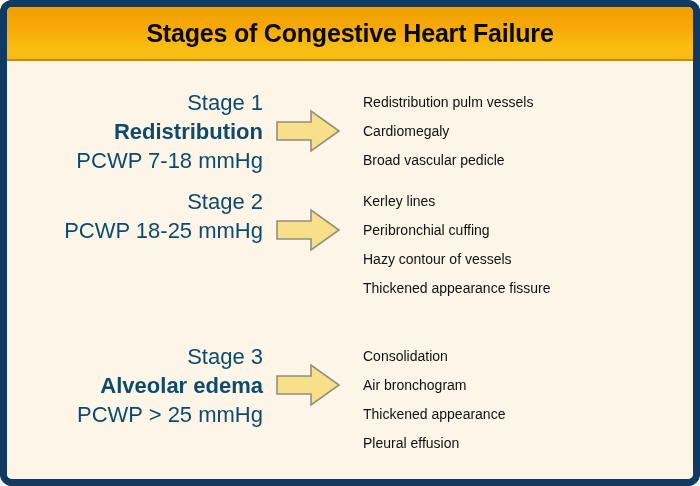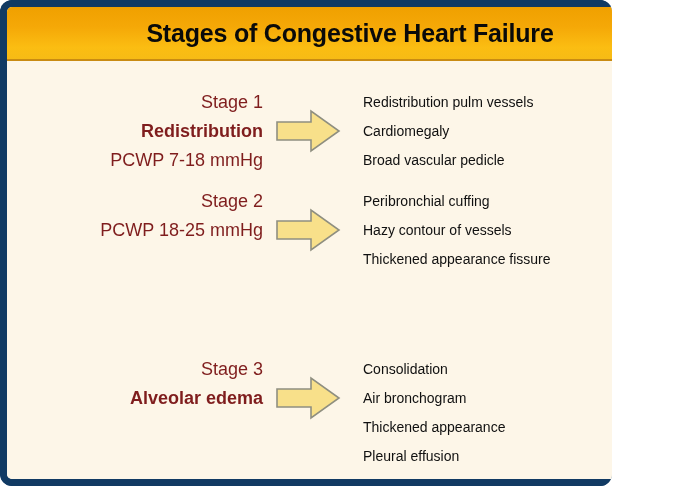--- a/index.html
+++ b/index.html
@@ -9,21 +9,21 @@
   }
   body {
     width: 700px;
     height: 486px;
     font-family: "Liberation Sans", sans-serif;
     overflow: hidden;
   }
 
   #poster {
     position: relative;
-    width: 612px;
+    width: 700px;
     height: 486px;
     box-sizing: border-box;
     background: #0e3a66;
     border-radius: 12px;
     overflow: hidden;
   }
 
   
   #frame {
     position: absolute;
@@ -71,31 +71,31 @@
 
   .stage-row {
     position: absolute;
     left: 0;
     right: 0;
     display: flex;
     align-items: flex-start;
   }
   .stage-row.s0 { top: 27px; }
   .stage-row.s1 { top: 126px; }
-  .stage-row.s2 { top: 294px; }
+  .stage-row.s2 { top: 281px; }
 
   .left-col {
     width: 256px;
     text-align: right;
     padding-right: 0;
   }
   .left-line {
-    font-size: 18px;
+    font-size: 22px;
     line-height: 29px;
-    color: #7f1d1d;
+    color: #0c4a6e;
     white-space: nowrap;
   }
   .left-line.bold {
     font-weight: bold;
   }
 
   .arrow-col {
     width: 90px;
     display: flex;
     justify-content: center;
@@ -154,30 +154,32 @@
           <div class="left-line">PCWP 18-25 mmHg</div>
         </div>
         <div class="arrow-col">
           <span>
             <svg width="66" height="44" viewBox="0 0 66 44">
               <polygon points="2,13 36,13 36,2 64,22 36,42 36,31 2,31" fill="#f8e08a" stroke="#8f8f80" stroke-width="1.6" stroke-linejoin="miter"></polygon>
             </svg>
           </span>
         </div>
         <div class="right-col">
+          <div class="right-line">Kerley lines</div>
           <div class="right-line">Peribronchial cuffing</div>
           <div class="right-line">Hazy contour of vessels</div>
           <div class="right-line">Thickened appearance fissure</div>
         </div>
       </div>
 
       <div class="stage-row s2">
         <div class="left-col">
           <div class="left-line">Stage 3</div>
           <div class="left-line bold">Alveolar edema</div>
+          <div class="left-line">PCWP &gt; 25 mmHg</div>
         </div>
         <div class="arrow-col">
           <span>
             <svg width="66" height="44" viewBox="0 0 66 44">
               <polygon points="2,13 36,13 36,2 64,22 36,42 36,31 2,31" fill="#f8e08a" stroke="#8f8f80" stroke-width="1.6" stroke-linejoin="miter"></polygon>
             </svg>
           </span>
         </div>
         <div class="right-col">
           <div class="right-line">Consolidation</div>

